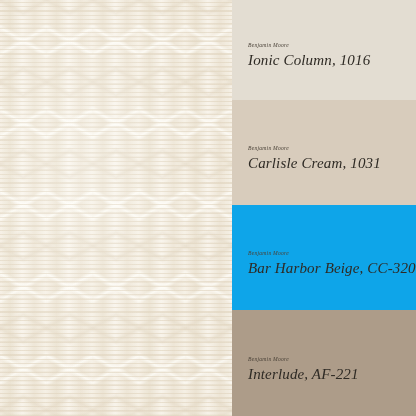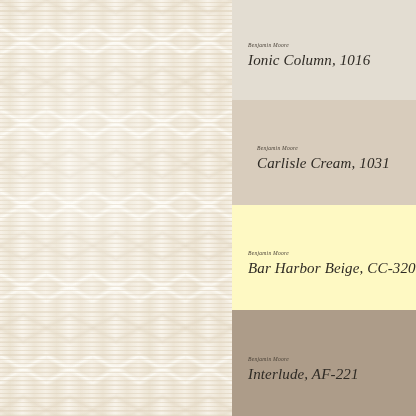--- a/index.html
+++ b/index.html
@@ -136,27 +136,27 @@
   <div id="swatch-column">
 
     <div class="swatch" style="background: rgb(227, 221, 210); height: 100px; flex: 0 0 100px;">
       <div class="swatch-label-block" style="bottom: 32px;">
         <div class="brand">Benjamin Moore</div>
         <div class="color-name">Ionic Column, 1016</div>
       </div>
     </div>
 
     <div class="swatch" style="background: rgb(216, 204, 188); height: 105px; flex: 0 0 105px;">
-      <div class="swatch-label-block" style="bottom: 34px; margin-left: 9px;">
+      <div class="swatch-label-block" style="bottom: 34px;">
         <div class="brand">Benjamin Moore</div>
         <div class="color-name">Carlisle Cream, 1031</div>
       </div>
     </div>
 
-    <div class="swatch" style="background: #fef9c3; height: 105px; flex: 0 0 105px;">
+    <div class="swatch" style="background: #0ea5e9; height: 105px; flex: 0 0 105px;">
       <div class="swatch-label-block" style="bottom: 34px;">
         <div class="brand">Benjamin Moore</div>
         <div class="color-name">Bar Harbor Beige, CC-320</div>
       </div>
     </div>
 
     <div class="swatch" style="background: rgb(173, 156, 137); height: 106px; flex: 0 0 106px;">
       <div class="swatch-label-block" style="bottom: 34px;">
         <div class="brand">Benjamin Moore</div>
         <div class="color-name">Interlude, AF-221</div>

